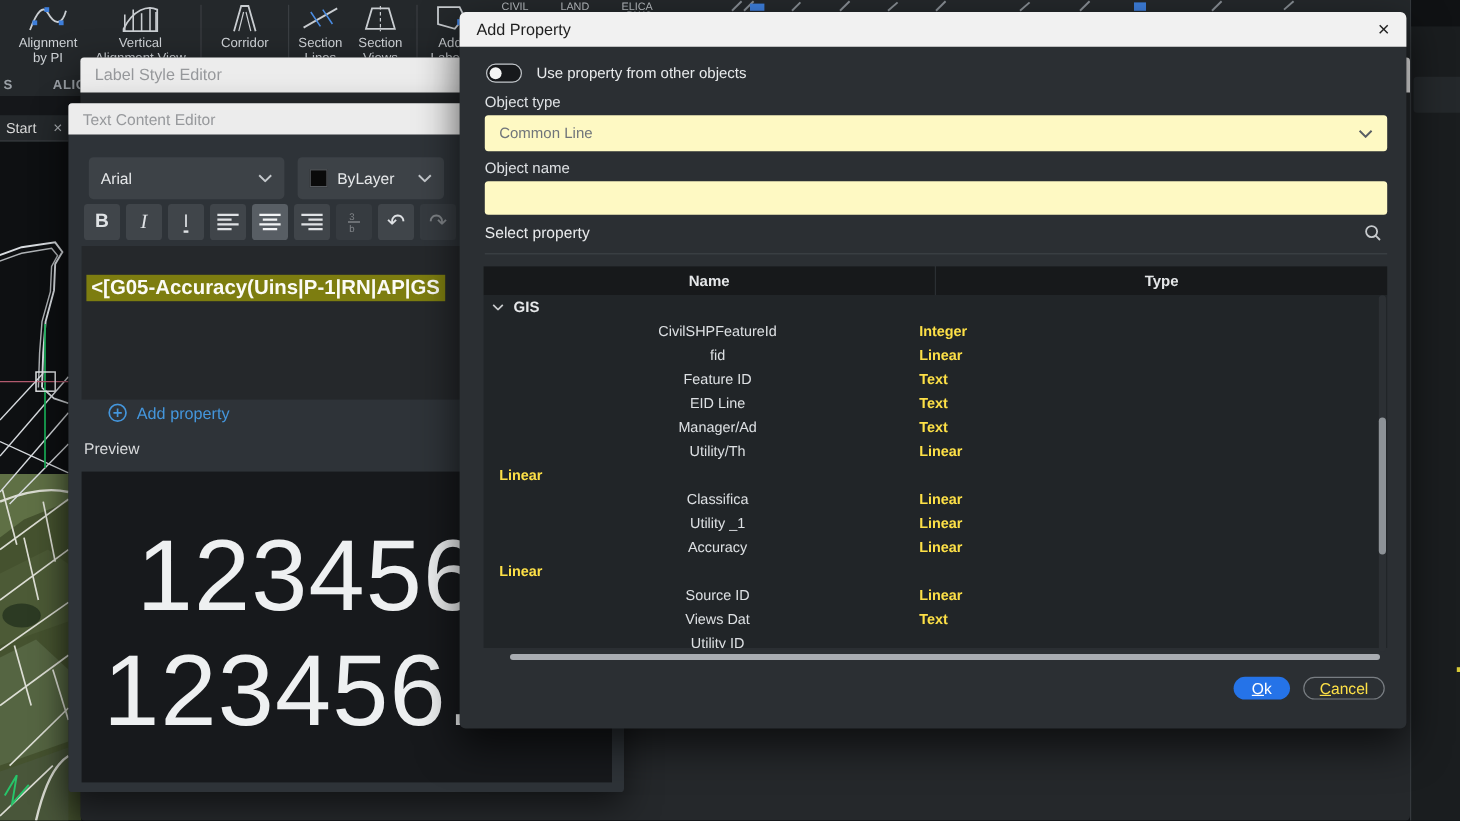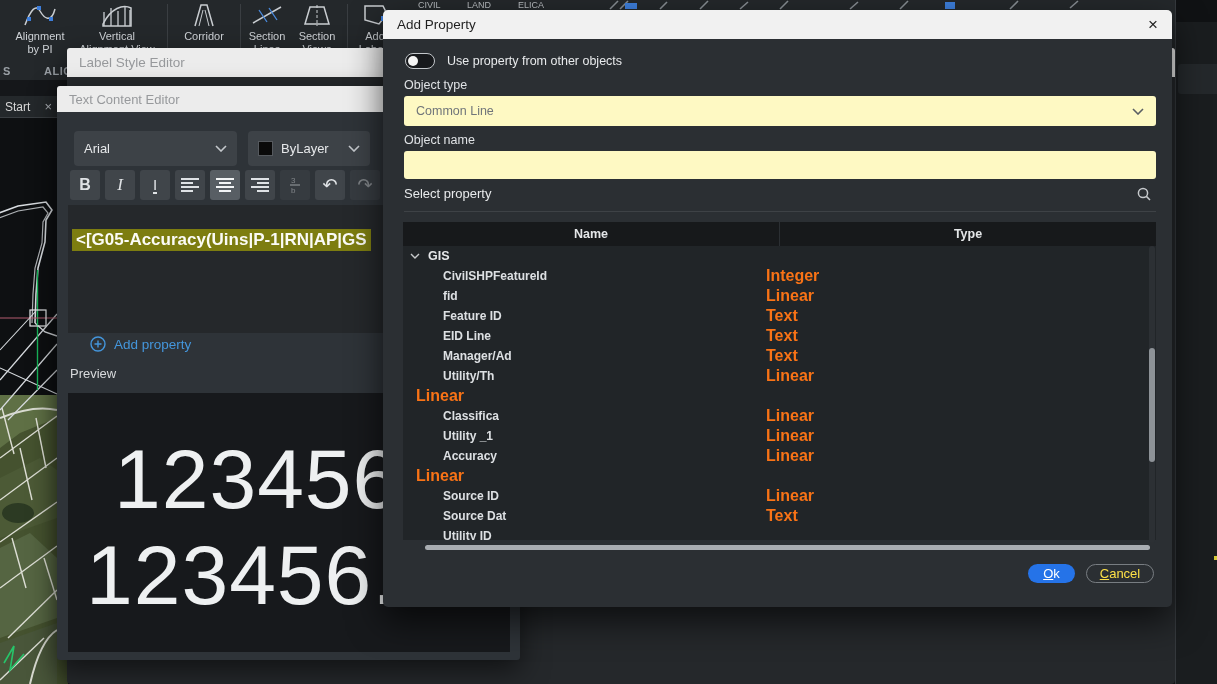--- a/index.html
+++ b/index.html
@@ -60,23 +60,23 @@
   .dlg-label{color:#dfe2e5;font-size:12.5px;}
   .field{background:#fef9c3;border-radius:3px;display:flex;align-items:center;padding:0 12px;}
   .field.disabled{color:#70757a;font-size:12.5px;}
   #toggle{width:30px;height:16px;border-radius:9px;background:#17191c;border:1px solid #c3c7cb;position:relative;}
   #toggle .knob{position:absolute;left:2px;top:2px;width:10px;height:10px;border-radius:50%;background:#f5f5f5;}
   .tbl-head-cell{background:#17191b;height:24px;display:flex;align-items:center;justify-content:center;
     color:#e4e6e8;font-size:12.5px;font-weight:600;}
   #rows-box{background:#212528;overflow:hidden;}
   .gis-row{display:flex;align-items:center;height:20px;color:#e6e8ea;font-size:12.5px;font-weight:600;gap:8px;padding-left:7px;}
   .prop-row{display:flex;height:20px;align-items:center;}
-  .cell-name{flex:0 0 350px;padding-left:40px;color:#dde0e3;font-size:12px;font-weight:700;
-    white-space:nowrap;overflow:hidden;}
-  .cell-type{padding-left:13px;color:#f97316;font-size:16px;font-weight:600;white-space:nowrap;}
+  .cell-name{flex:0 0 350px;padding-left:40px;color:#dde0e3;font-size:12px;font-weight:400;
+    white-space:nowrap;overflow:hidden;text-align:center;}
+  .cell-type{padding-left:13px;color:#fde047;font-size:12px;font-weight:600;white-space:nowrap;}
   .vscroll-track{width:6px;background:#2c3034;border-radius:3px;}
   .vscroll-thumb{position:absolute;left:0;width:6px;background:#8d9297;border-radius:3px;}
   .hscroll-thumb{height:5px;background:#a9adb2;border-radius:2.5px;}
   .pill{height:19px;border-radius:14px;display:flex;align-items:center;justify-content:center;
     font-size:13px;}
   #ok-btn{width:47px;background:#2573e8;color:#fff;}
   #cancel-btn{width:68px;border:1px solid #787d82;color:#fde047;background:transparent;text-align:center;}
   .btn-label{display:block;}
   .btn-label::first-letter{text-decoration:underline;}
 
@@ -418,21 +418,21 @@
             <div class="cell-type">Linear</div>
           </div>
           <div class="prop-row">
             <div class="cell-type">Linear</div>
           </div>
           <div class="prop-row">
             <div class="cell-name">Source ID</div>
             <div class="cell-type">Linear</div>
           </div>
           <div class="prop-row">
-            <div class="cell-name">Source Dat</div>
+            <div class="cell-name">Views Dat</div>
             <div class="cell-type">Text</div>
           </div>
           <div class="prop-row">
             <div class="cell-name">Utility ID</div>
             <div class="cell-type"></div>
           </div>
         </div>
     </div>
 
     <div class="vscroll-track abs" style="left:766px;top:236px;height:297px;">

